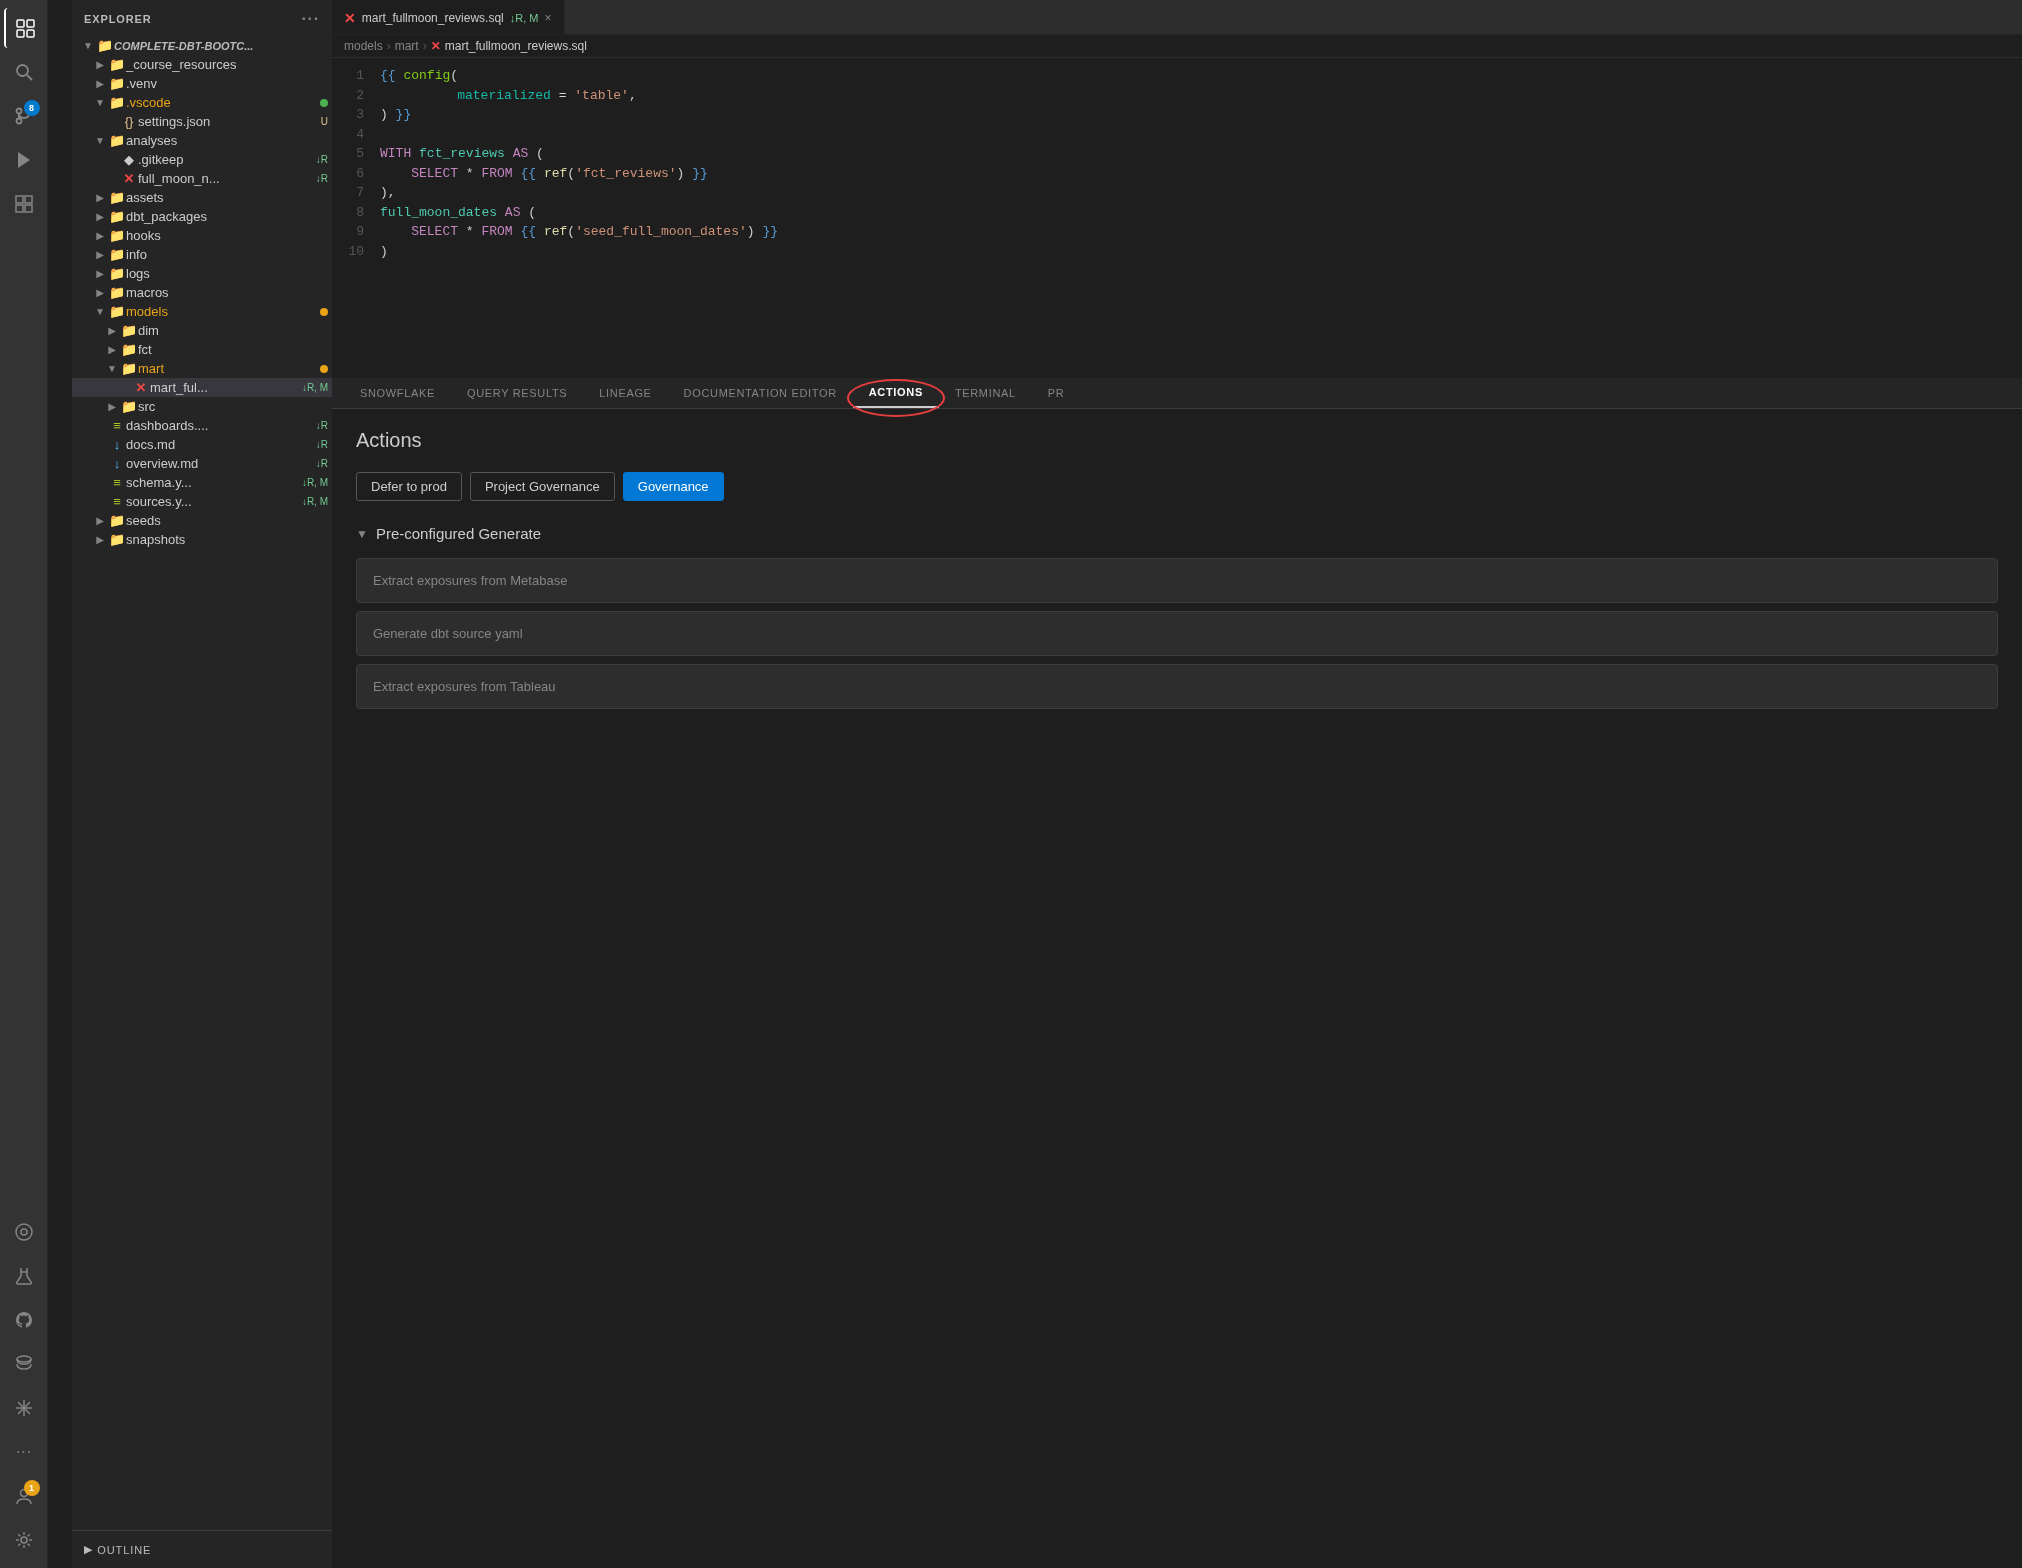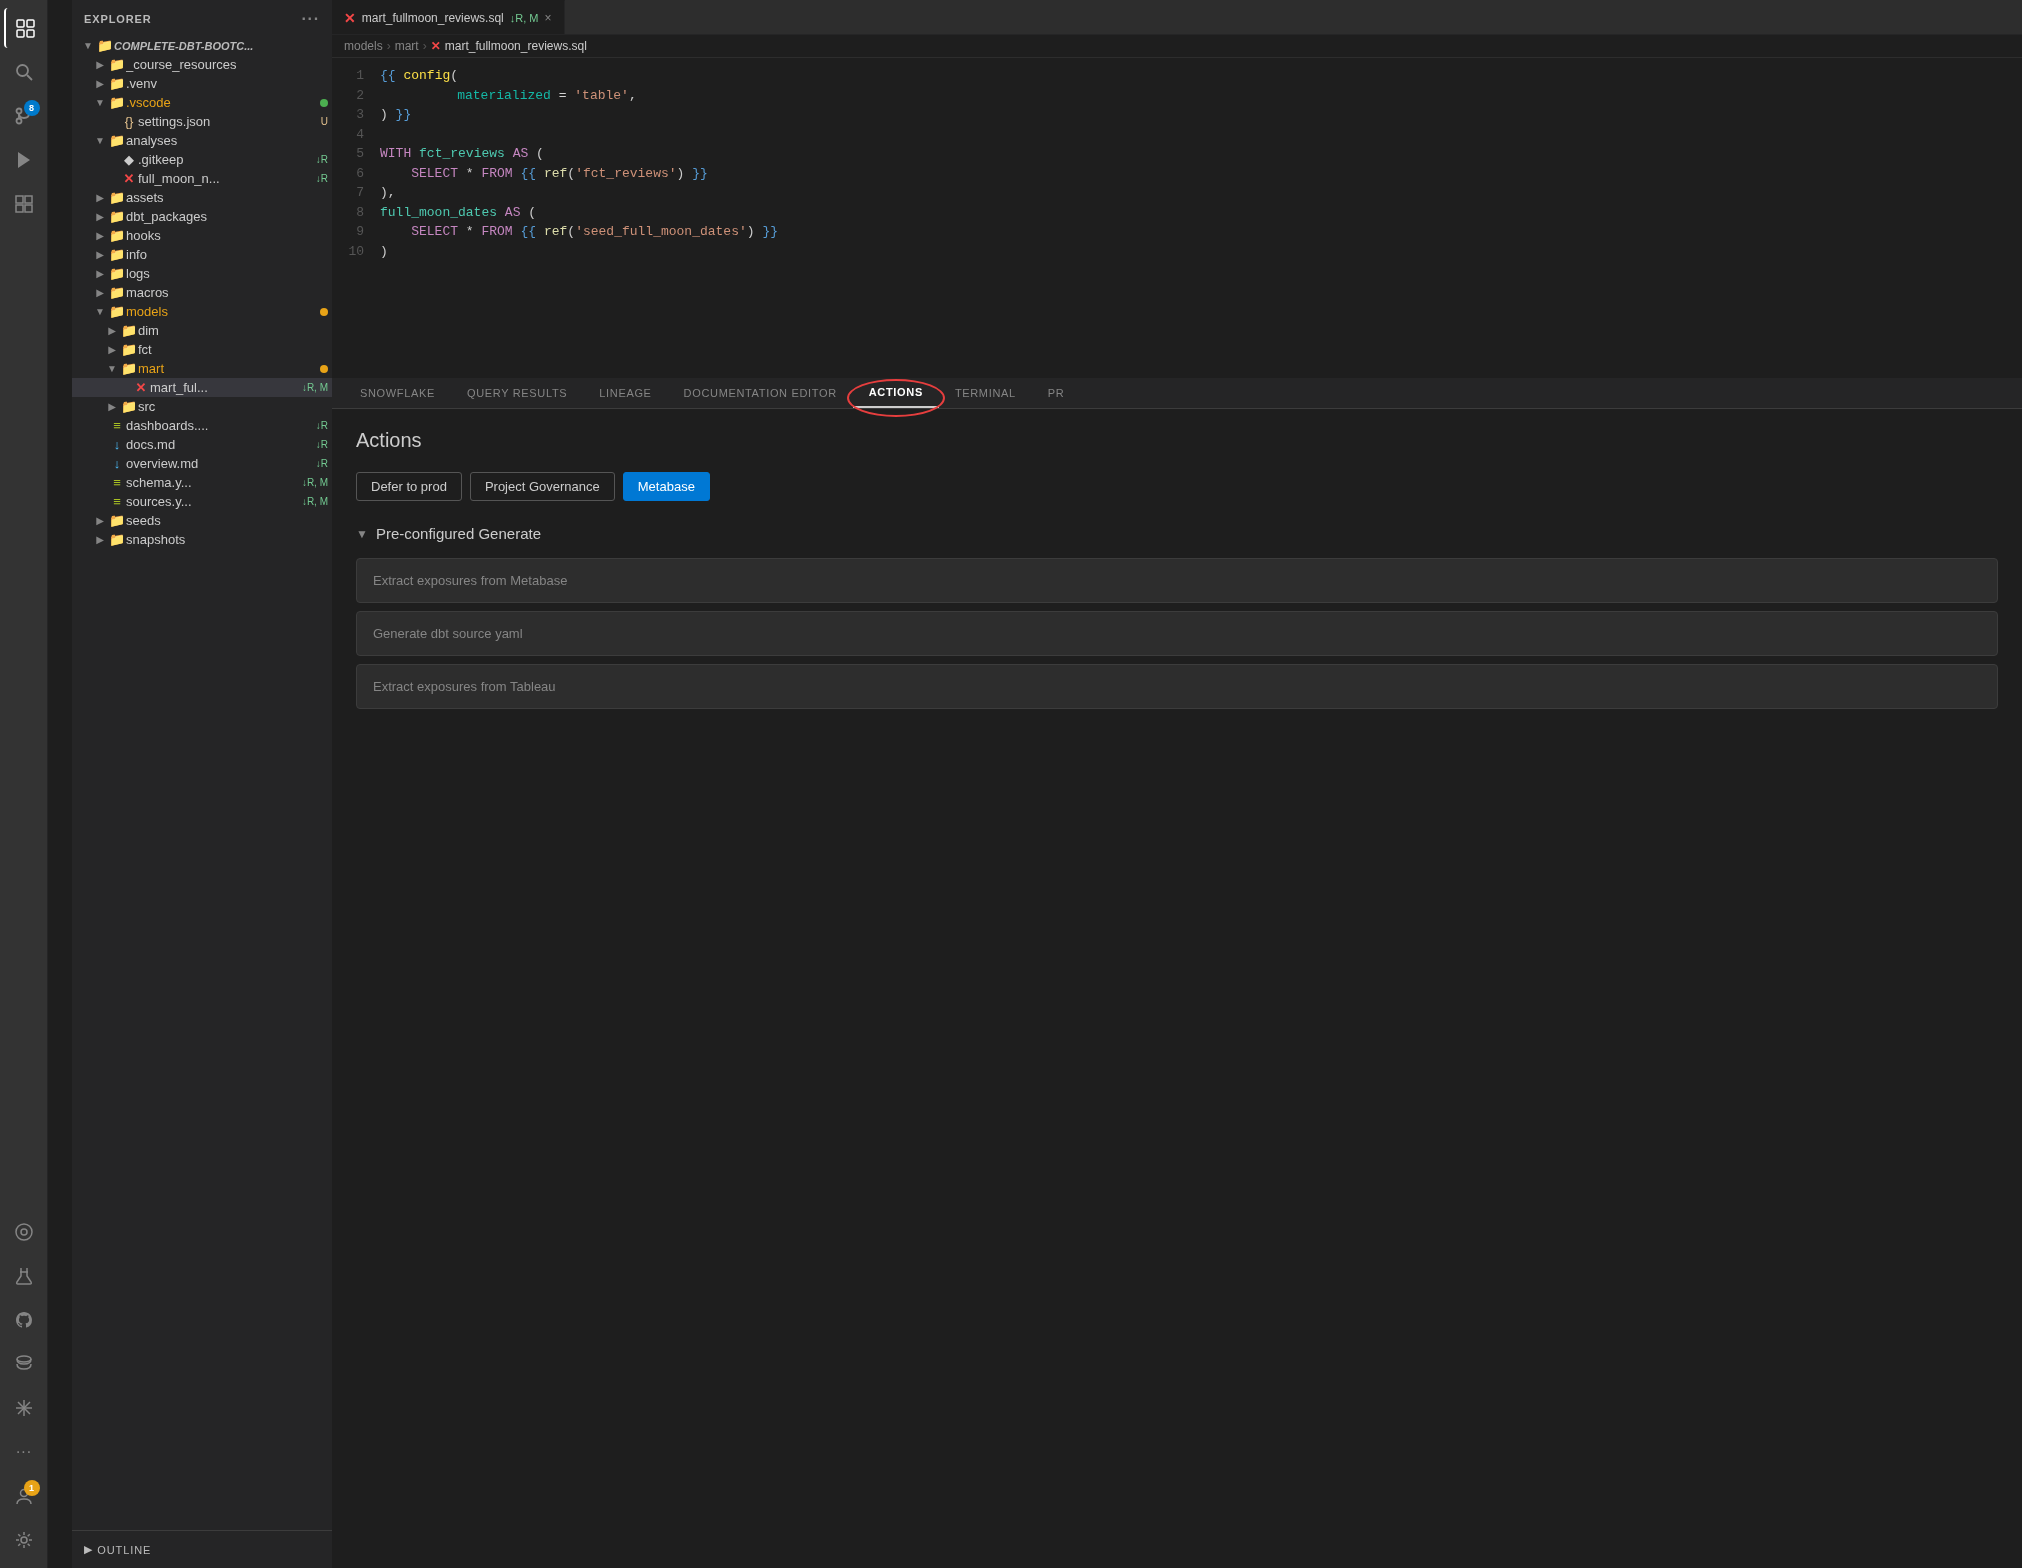--- a/index.html
+++ b/index.html
@@ -670,21 +670,21 @@
     <span style="cursor:pointer;">mart</span>
     <span class="sep">›</span>
     <span class="x-icon">✕</span>
     <span style="color:#cccccc;">mart_fullmoon_reviews.sql</span>
   </div>
 
 
   <div class="code-editor">
     <div class="code-line">
       <span class="line-num">1</span>
-      <span class="line-content"><span style="color:#569cd6;">{{</span> <span style="color:#fde047;">config</span><span style="color:#cccccc;">(</span></span>
+      <span class="line-content"><span style="color:#569cd6;">{{</span> <span style="color:#84cc16;">config</span><span style="color:#cccccc;">(</span></span>
     </div>
     <div class="code-line">
       <span class="line-num">2</span>
       <span class="line-content">    <span style="color:#14b8a6;margin-left:46px;">materialized</span> <span style="color:#d4d4d4;">=</span> <span style="color:#ce9178;">'table'</span><span style="color:#cccccc;">,</span></span>
     </div>
     <div class="code-line">
       <span class="line-num">3</span>
       <span class="line-content"><span style="color:#cccccc;">) </span><span style="color:#569cd6;">}}</span></span>
     </div>
     <div class="code-line">
@@ -730,21 +730,21 @@
 
       <div class="circle-annotation" style="left: 514.766px; width: 98.125px; height: 38px; top: 1px;"></div>
     </div>
 
     <div class="actions-content">
       <h2 class="actions-title">Actions</h2>
 
       <div class="action-buttons">
         <button class="action-btn">Defer to prod</button>
         <button class="action-btn">Project Governance</button>
-        <button class="action-btn primary">Metabase</button>
+        <button class="action-btn primary">Governance</button>
       </div>
 
       <div class="section-header">
         <span class="chevron">▼</span>
         <span class="section-title">Pre-configured Generate</span>
       </div>
 
       <div class="notebook-item">Extract exposures from Metabase</div>
       <div class="notebook-item">Generate dbt source yaml</div>
       <div class="notebook-item">Extract exposures from Tableau</div>

